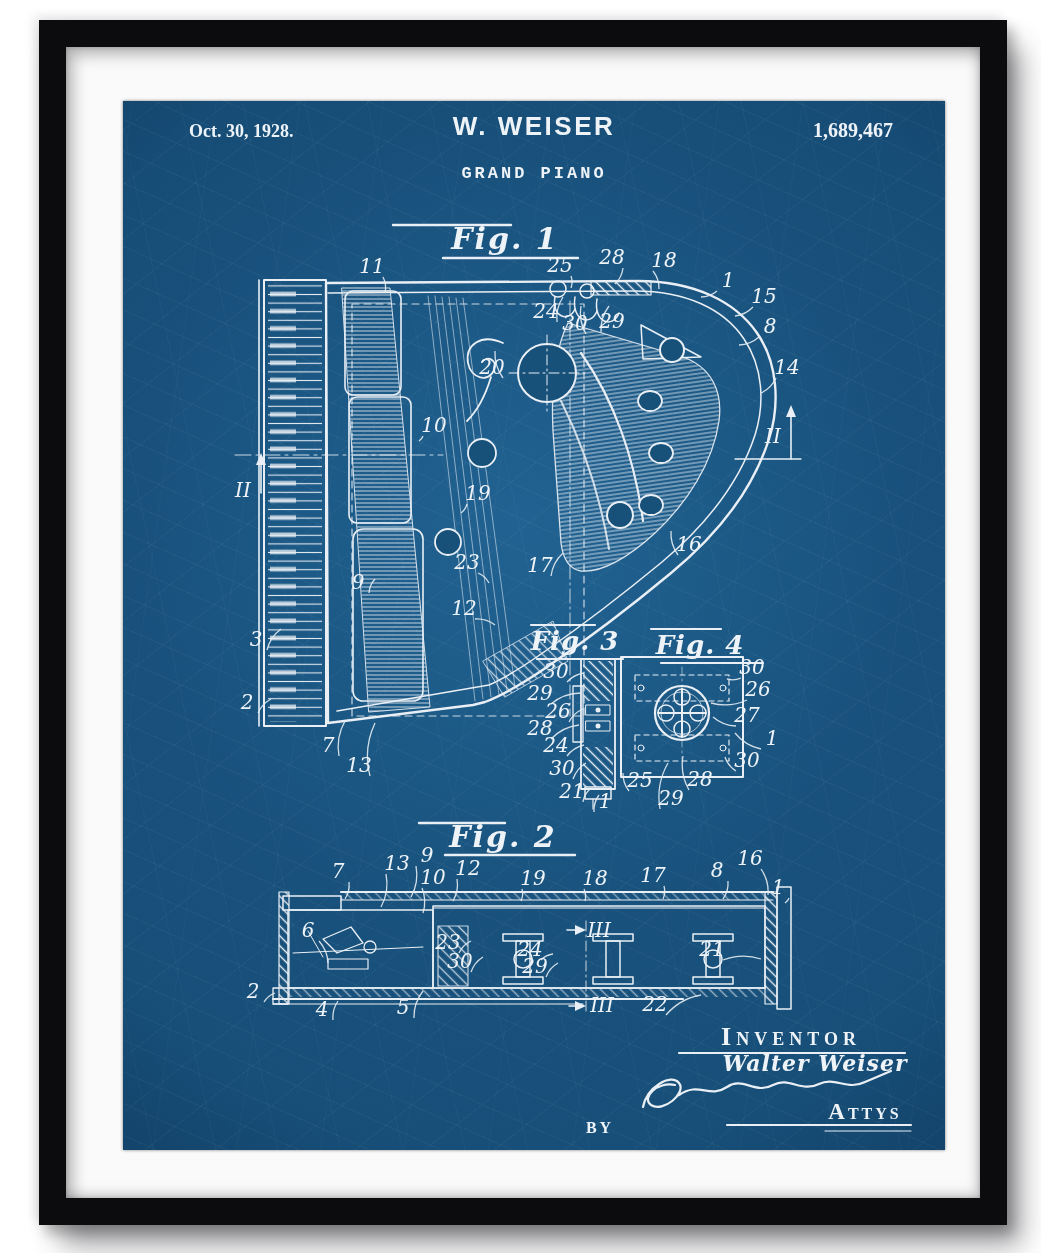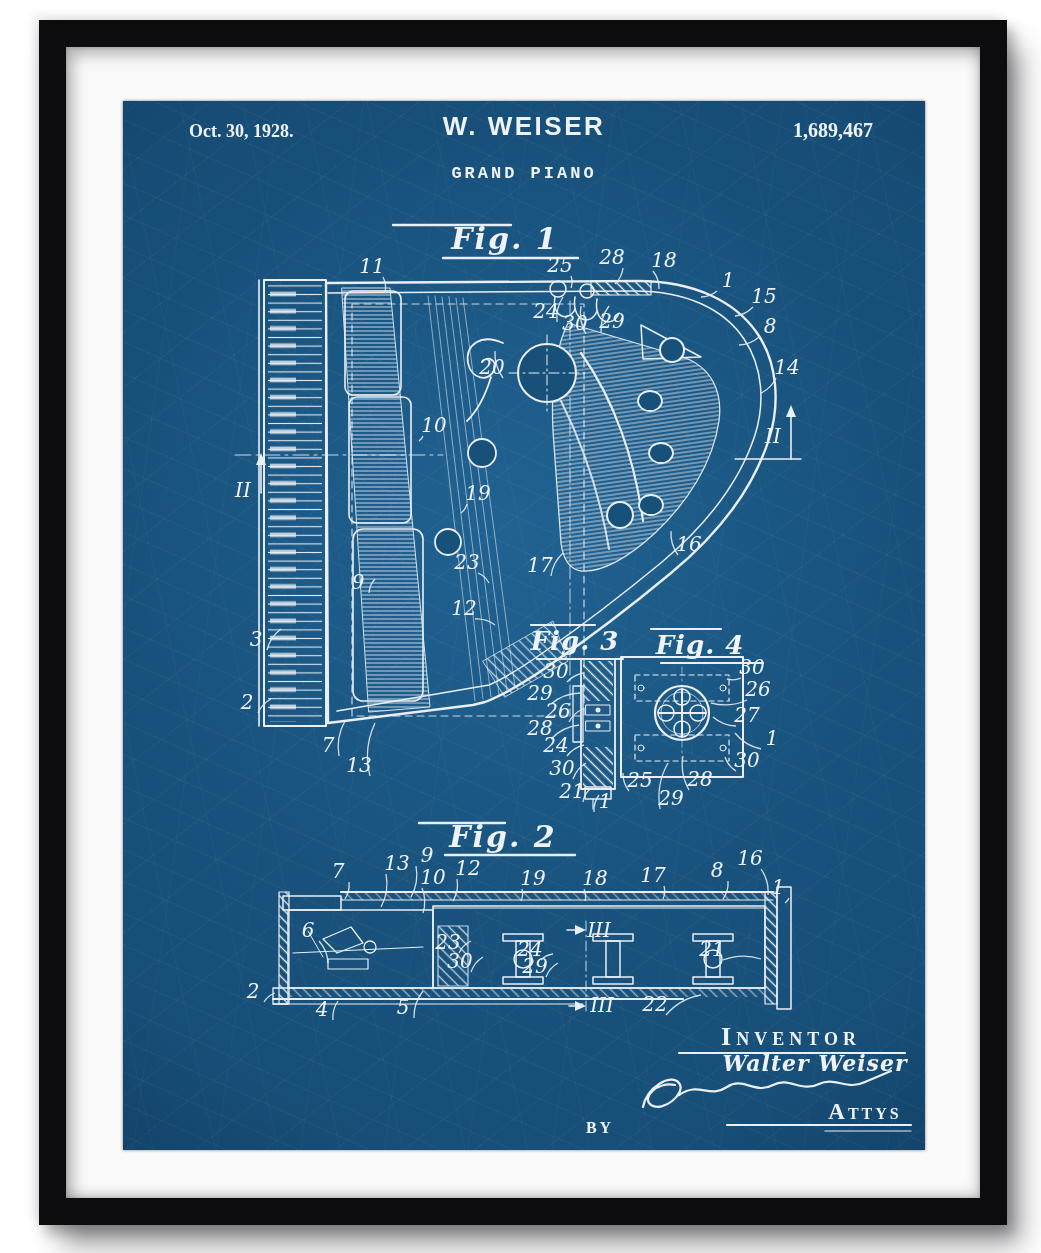--- a/index.html
+++ b/index.html
@@ -6,21 +6,21 @@
     font-family:"Liberation Serif",serif;}
   .stage{position:relative;width:1041px;height:1253px;background:#ffffff;}
   .frame{position:absolute;left:39px;top:20px;width:968px;height:1205px;background:#0c0c0e;
     box-shadow:18px 24px 26px -4px rgba(45,45,52,.45), 6px 8px 12px rgba(0,0,0,.28), -5px -4px 10px rgba(0,0,0,.10);}
   .mat{position:absolute;left:27px;top:27px;right:27px;bottom:27px;background:#fafafa;
     box-shadow:inset 6px 7px 16px rgba(0,0,0,.30), inset -4px -5px 12px rgba(0,0,0,.14), inset 0 0 4px rgba(0,0,0,.18);}
   .print{position:absolute;left:84px;top:81px;width:802px;height:1049px;
     background:
       radial-gradient(ellipse 70% 55% at 48% 40%, rgba(40,112,165,.50), rgba(40,112,165,0) 70%),
       radial-gradient(ellipse 120% 90% at 50% 50%, #1a5580 0%, #174f79 55%, #123e65 100%);
-    box-shadow:0 0 3px rgba(0,0,0,.5);overflow:hidden;}
+    box-shadow:0 0 3px rgba(0,0,0,.5);overflow:hidden;padding-left:20px;}
   .print::after{content:"";position:absolute;inset:0;pointer-events:none;opacity:.9;
     background:
       repeating-linear-gradient(24deg, transparent 0 13px, rgba(255,255,255,.045) 13px 14px, transparent 14px 29px),
       repeating-linear-gradient(-38deg, transparent 0 19px, rgba(255,255,255,.038) 19px 20px, transparent 20px 43px),
       repeating-linear-gradient(78deg, transparent 0 29px, rgba(255,255,255,.028) 29px 30px, transparent 30px 61px),
       repeating-linear-gradient(-82deg, transparent 0 37px, rgba(255,255,255,.022) 37px 38px, transparent 38px 83px);
     mix-blend-mode:screen;}
   .print::before{content:"";position:absolute;inset:0;pointer-events:none;
     background:radial-gradient(ellipse 120% 100% at 50% 45%, rgba(0,0,0,0) 55%, rgba(5,20,38,.35) 100%);}
   .hdr{position:absolute;color:#eef3f8;white-space:nowrap;}

